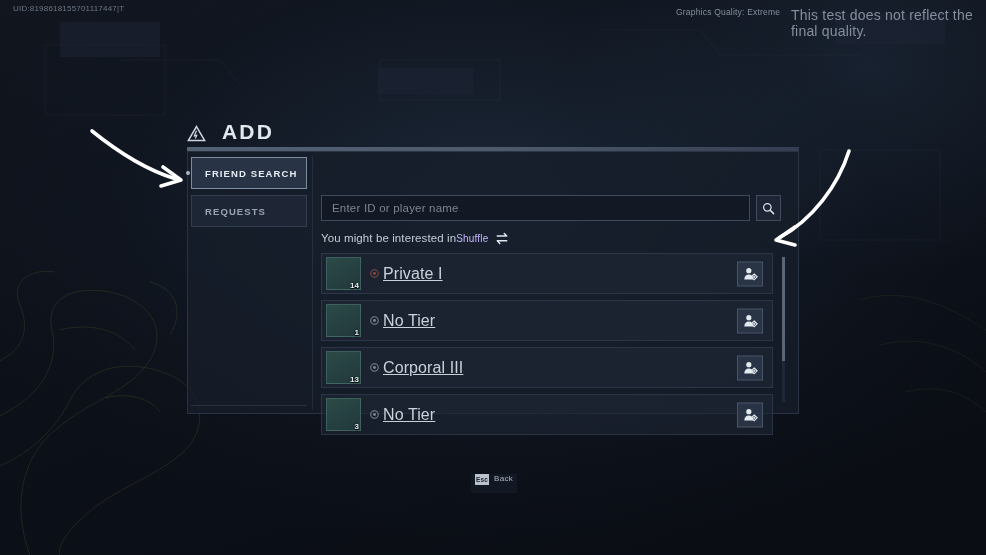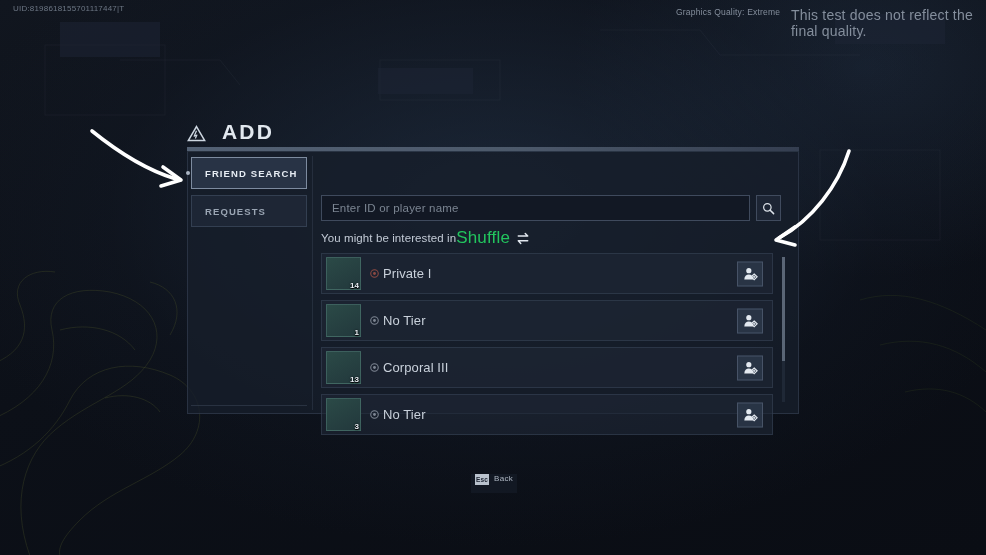--- a/index.html
+++ b/index.html
@@ -114,21 +114,21 @@
     border:1px solid rgba(88,102,124,.6);
     display:flex; align-items:center; justify-content:center; cursor:pointer;
   }
 
   .suggest-row {
     position:absolute; left:0; top:72px; width:460px; height:18px;
     display:flex; align-items:center; justify-content:flex-start;
   }
   .suggest-label { font-size:11.5px; color:#c3cbd6; letter-spacing:.1px; }
   .shuffle-wrap { display:flex; align-items:center; gap:7px; cursor:pointer; }
-  .shuffle-label { font-size:17px; color:#22c55e; letter-spacing:.2px; }
+  .shuffle-label { font-size:10px; color:#c4b5fd; letter-spacing:.2px; }
 
   
   .list { position:absolute; left:0; top:96px; width:460px; height:156px; }
   .row {
     position:relative; width:452px; height:41px; margin-bottom:6px;
     background:rgba(30,39,54,.62);
     border:1px solid rgba(64,78,98,.45);
     display:flex; align-items:center; cursor:pointer;
   }
   .avatar {
@@ -138,21 +138,21 @@
     border:1px solid rgba(92,140,130,.45);
     display:flex; align-items:center; justify-content:center;padding-left:33px;
   }
   .lvl {
     position:absolute; right:1px; bottom:-1px;
     font-size:8px; font-weight:bold; color:#e8eef4;
     text-shadow:0 0 2px #000, 0 1px 1px #000;
     line-height:1;
   }
   .rank { display:flex; align-items:center; gap:4px; margin-left:9px; }
-  .rank-name { font-size:13px; color:#c9d1db; letter-spacing:.1px; }
+  .rank-name { font-size:16px; color:#c9d1db; letter-spacing:.1px;text-decoration:underline; }
   .addbtn {
     position:absolute; right:9px; top:50%; transform:translateY(-50%);
     width:26px; height:25px;
     background:rgba(44,55,73,.85);
     border:1px solid rgba(96,110,132,.55);
     display:flex; align-items:center; justify-content:center; cursor:pointer;
   }
 
   
   .sbar-track {

